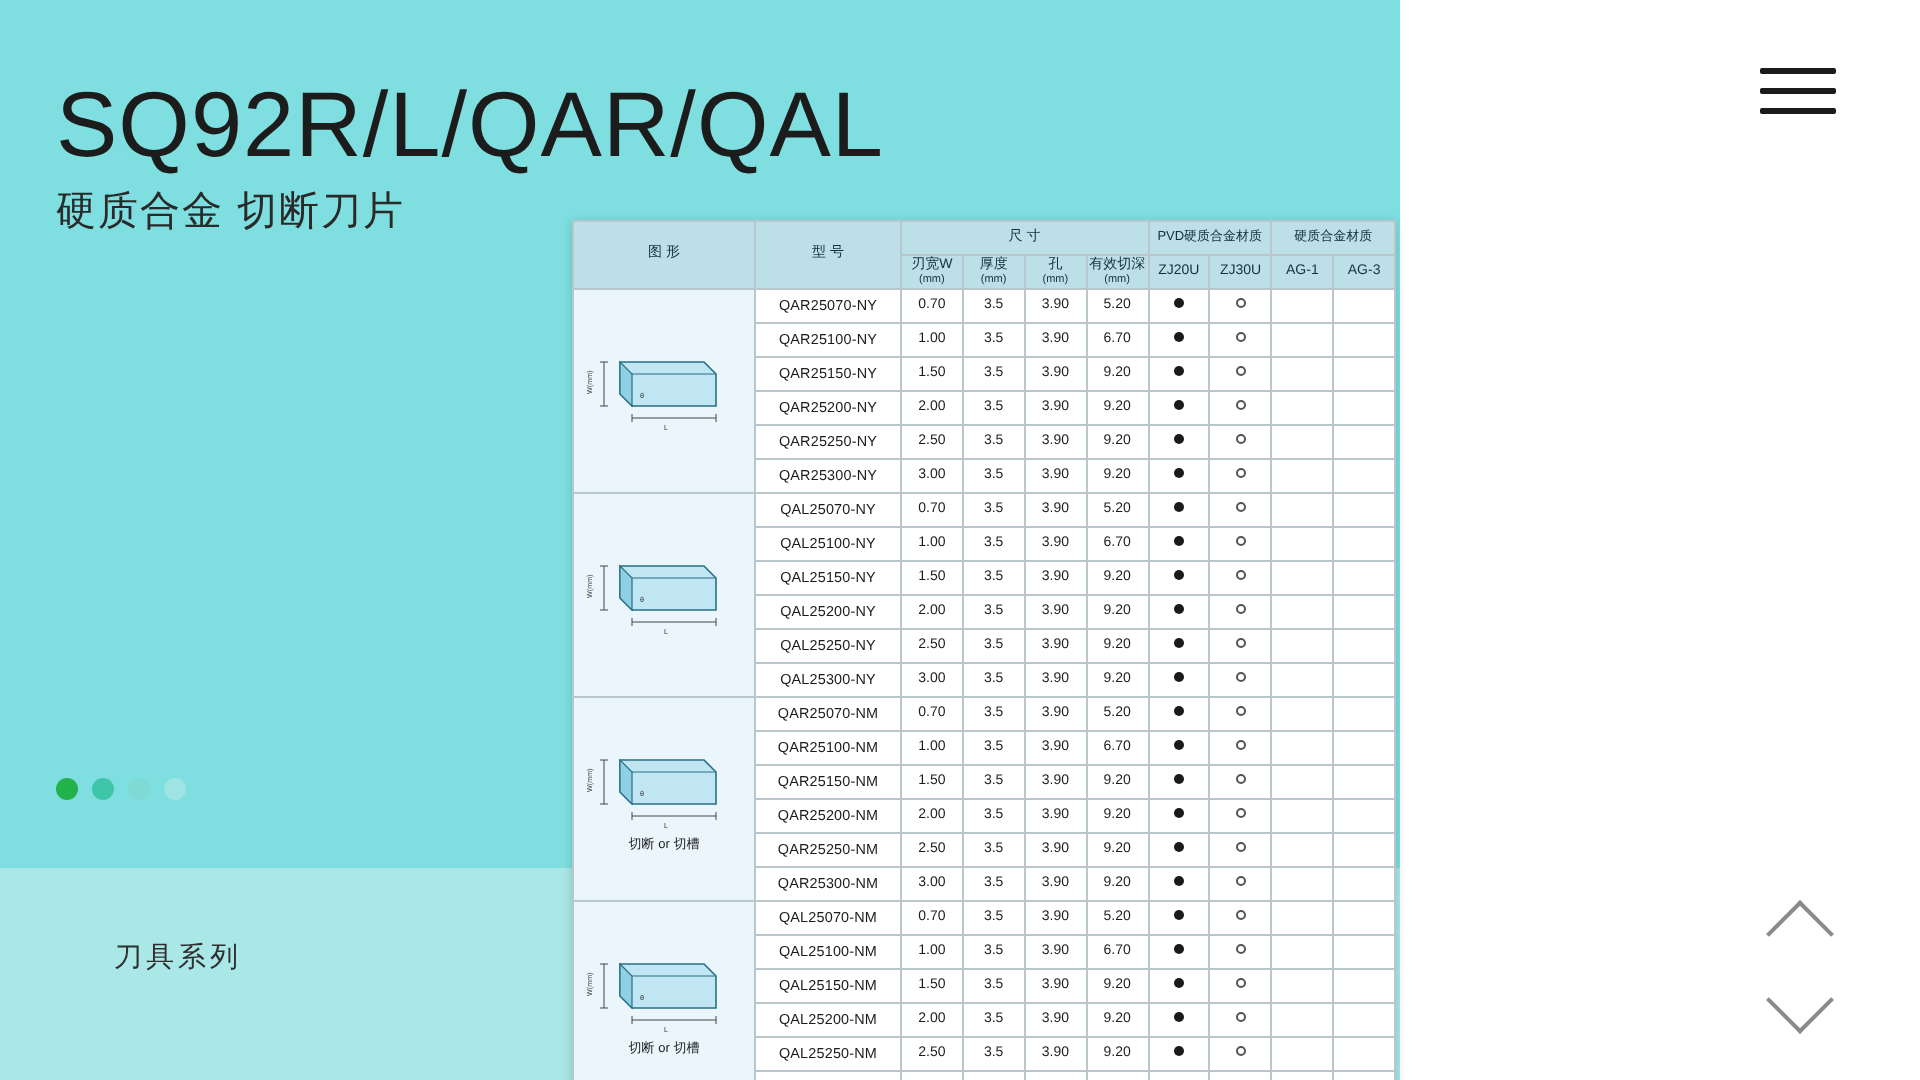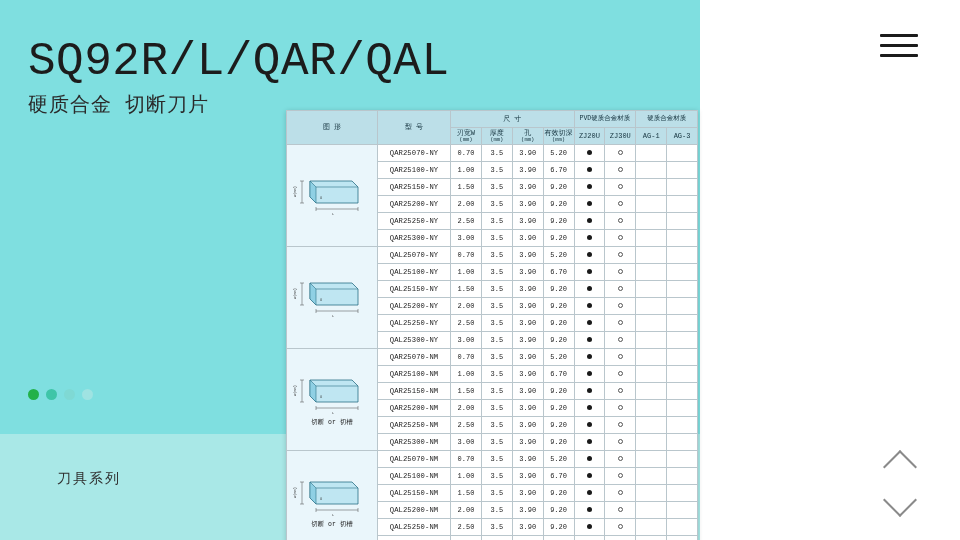--- a/index.html
+++ b/index.html
@@ -12,21 +12,20 @@
     overflow: hidden;
     font-family: "Liberation Sans", sans-serif;
     background: #ffffff;
   }
   .stage {
     position: relative;
     width: 960px;
     height: 540px;
     background: #22c55e;
     overflow: hidden;
-    font-family: Liberation Mono, monospace;
   }
   
   .band-top {
     position: absolute;
     left: 0; top: 0;
     width: 960px; height: 434px;
     background: #7fdfe0;
   }
   .band-bottom {
     position: absolute;

